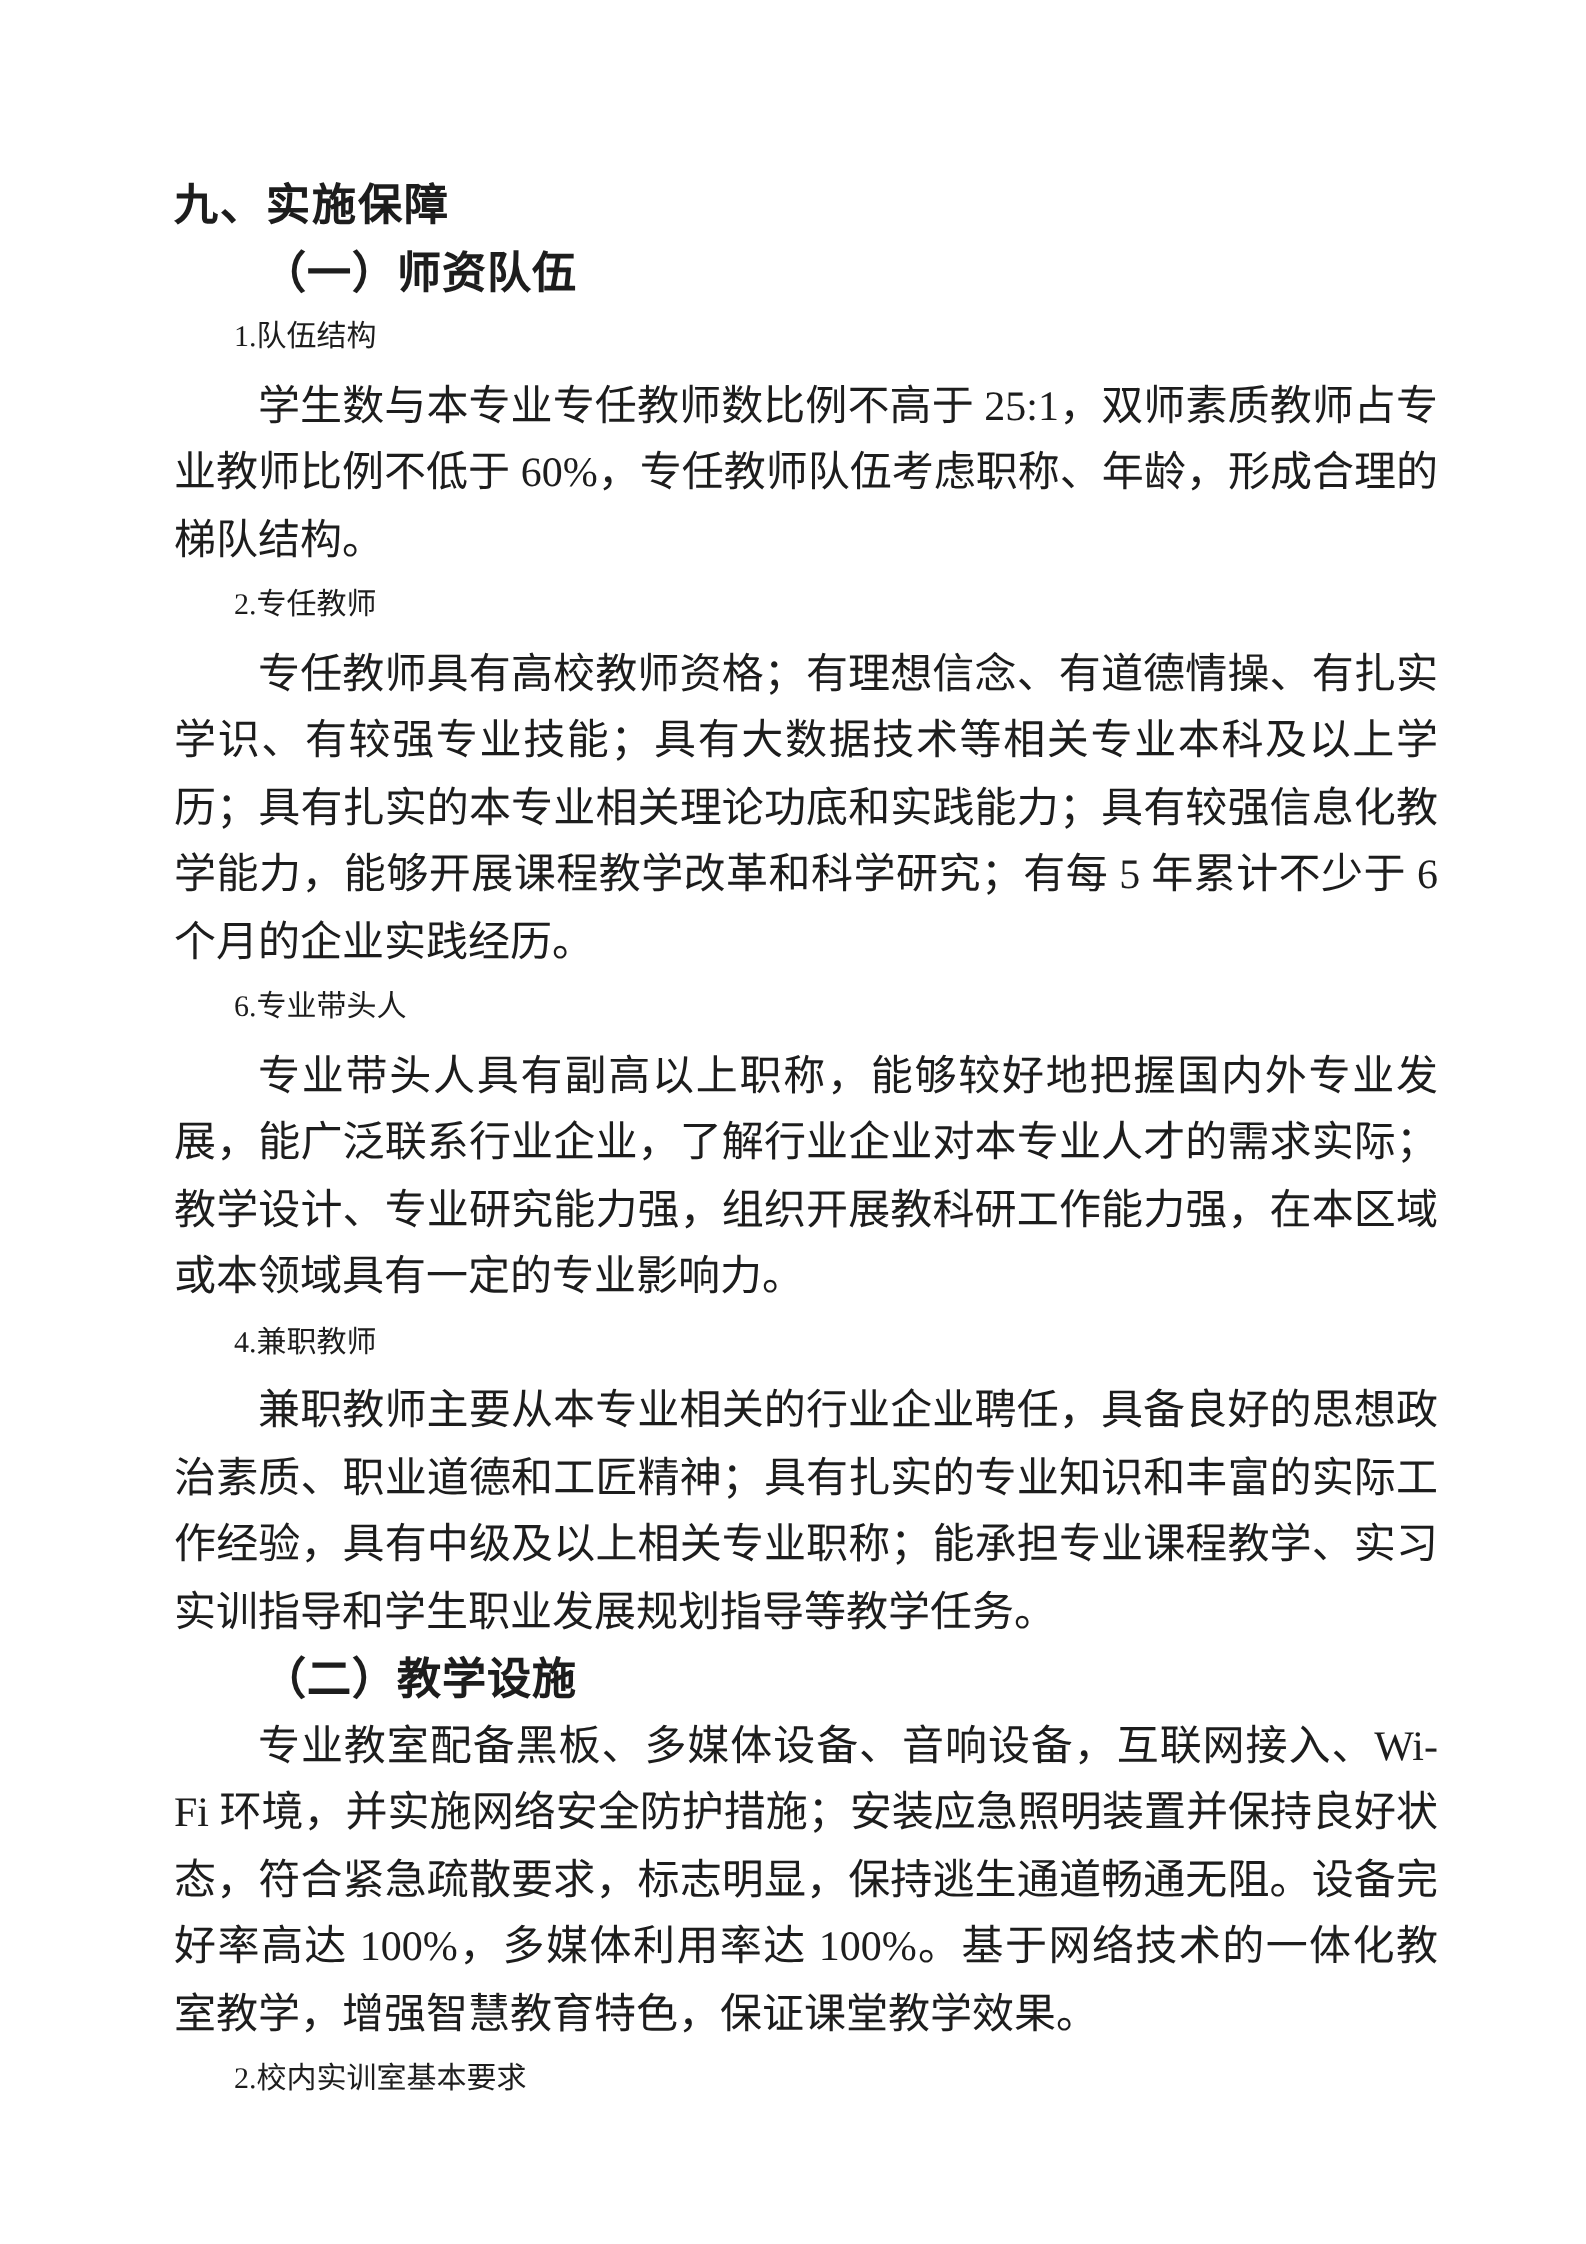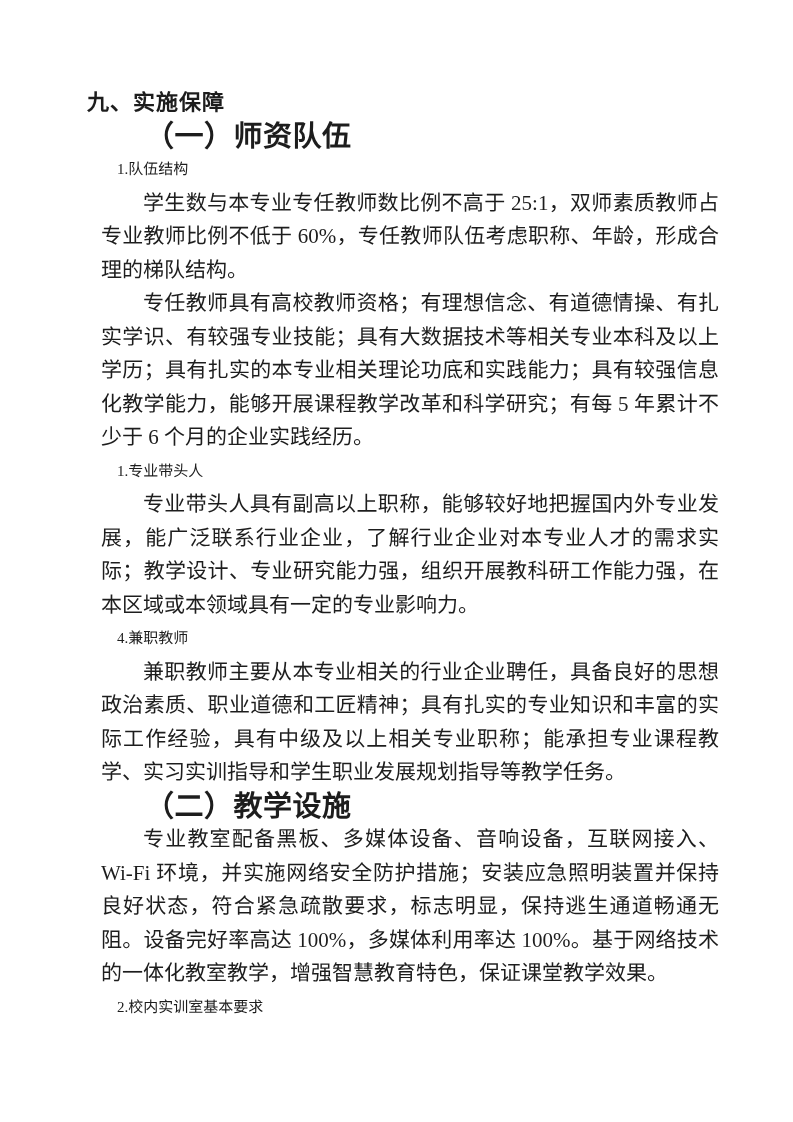--- a/index.html
+++ b/index.html
@@ -34,47 +34,47 @@
   .h1 {
     font-family: "Liberation Sans", "DejaVu Sans", sans-serif;
     font-weight: bold;
     font-size: 22px;
     letter-spacing: 1px;
     text-align: left;
   }
   .h2 {
     font-family: "Liberation Sans", "DejaVu Sans", sans-serif;
     font-weight: bold;
-    font-size: 29px;
+    font-size: 22px;
     text-indent: 2em;
     letter-spacing: 0.5px;
     text-align: left;
   }
   .h3 {
     font-weight: normal;
     font-size: 15px;
     text-indent: 2em;
     text-align: left;
   }
   .para {
     text-indent: 2em;
-    margin-left: 14px;
   }
 </style>
 </head>
 <body>
 
 <div class="page">
   <div class="doc-content">
     <div class="h1">九、实施保障</div>
     <div class="h2">（一）师资队伍</div>
     <div class="h3">1.队伍结构</div>
     <p class="para">学生数与本专业专任教师数比例不高于 25:1，双师素质教师占专业教师比例不低于 60%，专任教师队伍考虑职称、年龄，形成合理的梯队结构。</p>
+    <div class="h3">2.专任教师</div>
     <p class="para">专任教师具有高校教师资格；有理想信念、有道德情操、有扎实学识、有较强专业技能；具有大数据技术等相关专业本科及以上学历；具有扎实的本专业相关理论功底和实践能力；具有较强信息化教学能力，能够开展课程教学改革和科学研究；有每 5 年累计不少于 6 个月的企业实践经历。</p>
-    <div class="h3">1.专业带头人</div>
+    <div class="h3">6.专业带头人</div>
     <p class="para">专业带头人具有副高以上职称，能够较好地把握国内外专业发展，能广泛联系行业企业，了解行业企业对本专业人才的需求实际；教学设计、专业研究能力强，组织开展教科研工作能力强，在本区域或本领域具有一定的专业影响力。</p>
     <div class="h3">4.兼职教师</div>
     <p class="para">兼职教师主要从本专业相关的行业企业聘任，具备良好的思想政治素质、职业道德和工匠精神；具有扎实的专业知识和丰富的实际工作经验，具有中级及以上相关专业职称；能承担专业课程教学、实习实训指导和学生职业发展规划指导等教学任务。</p>
     <div class="h2">（二）教学设施</div>
     <p class="para">专业教室配备黑板、多媒体设备、音响设备，互联网接入、Wi-Fi 环境，并实施网络安全防护措施；安装应急照明装置并保持良好状态，符合紧急疏散要求，标志明显，保持逃生通道畅通无阻。设备完好率高达 100%，多媒体利用率达 100%。基于网络技术的一体化教室教学，增强智慧教育特色，保证课堂教学效果。</p>
     <div class="h3">2.校内实训室基本要求</div>
   </div>
 </div>
 
 </body></html>

